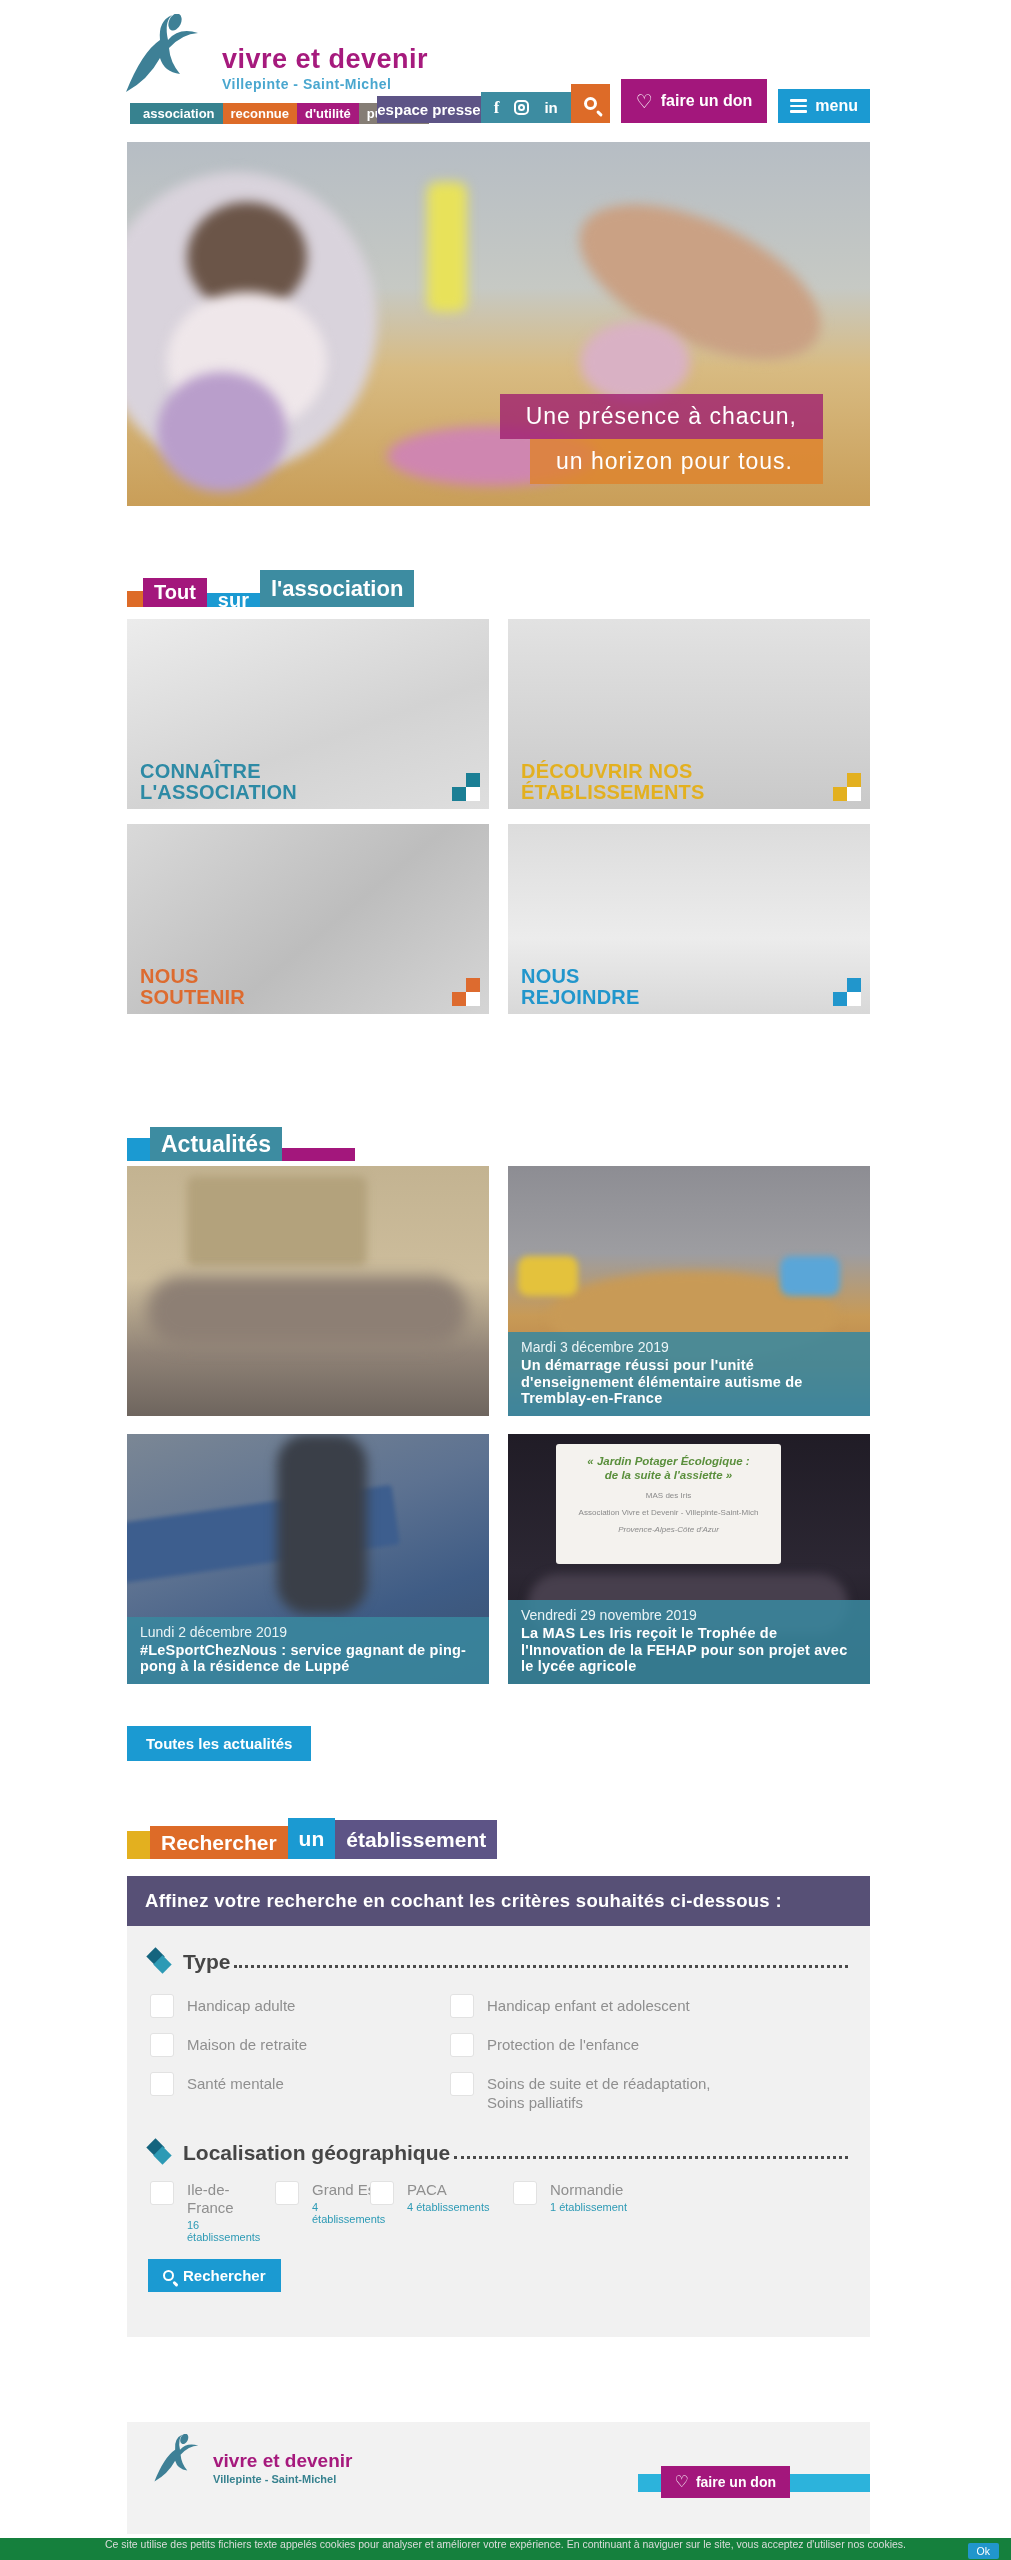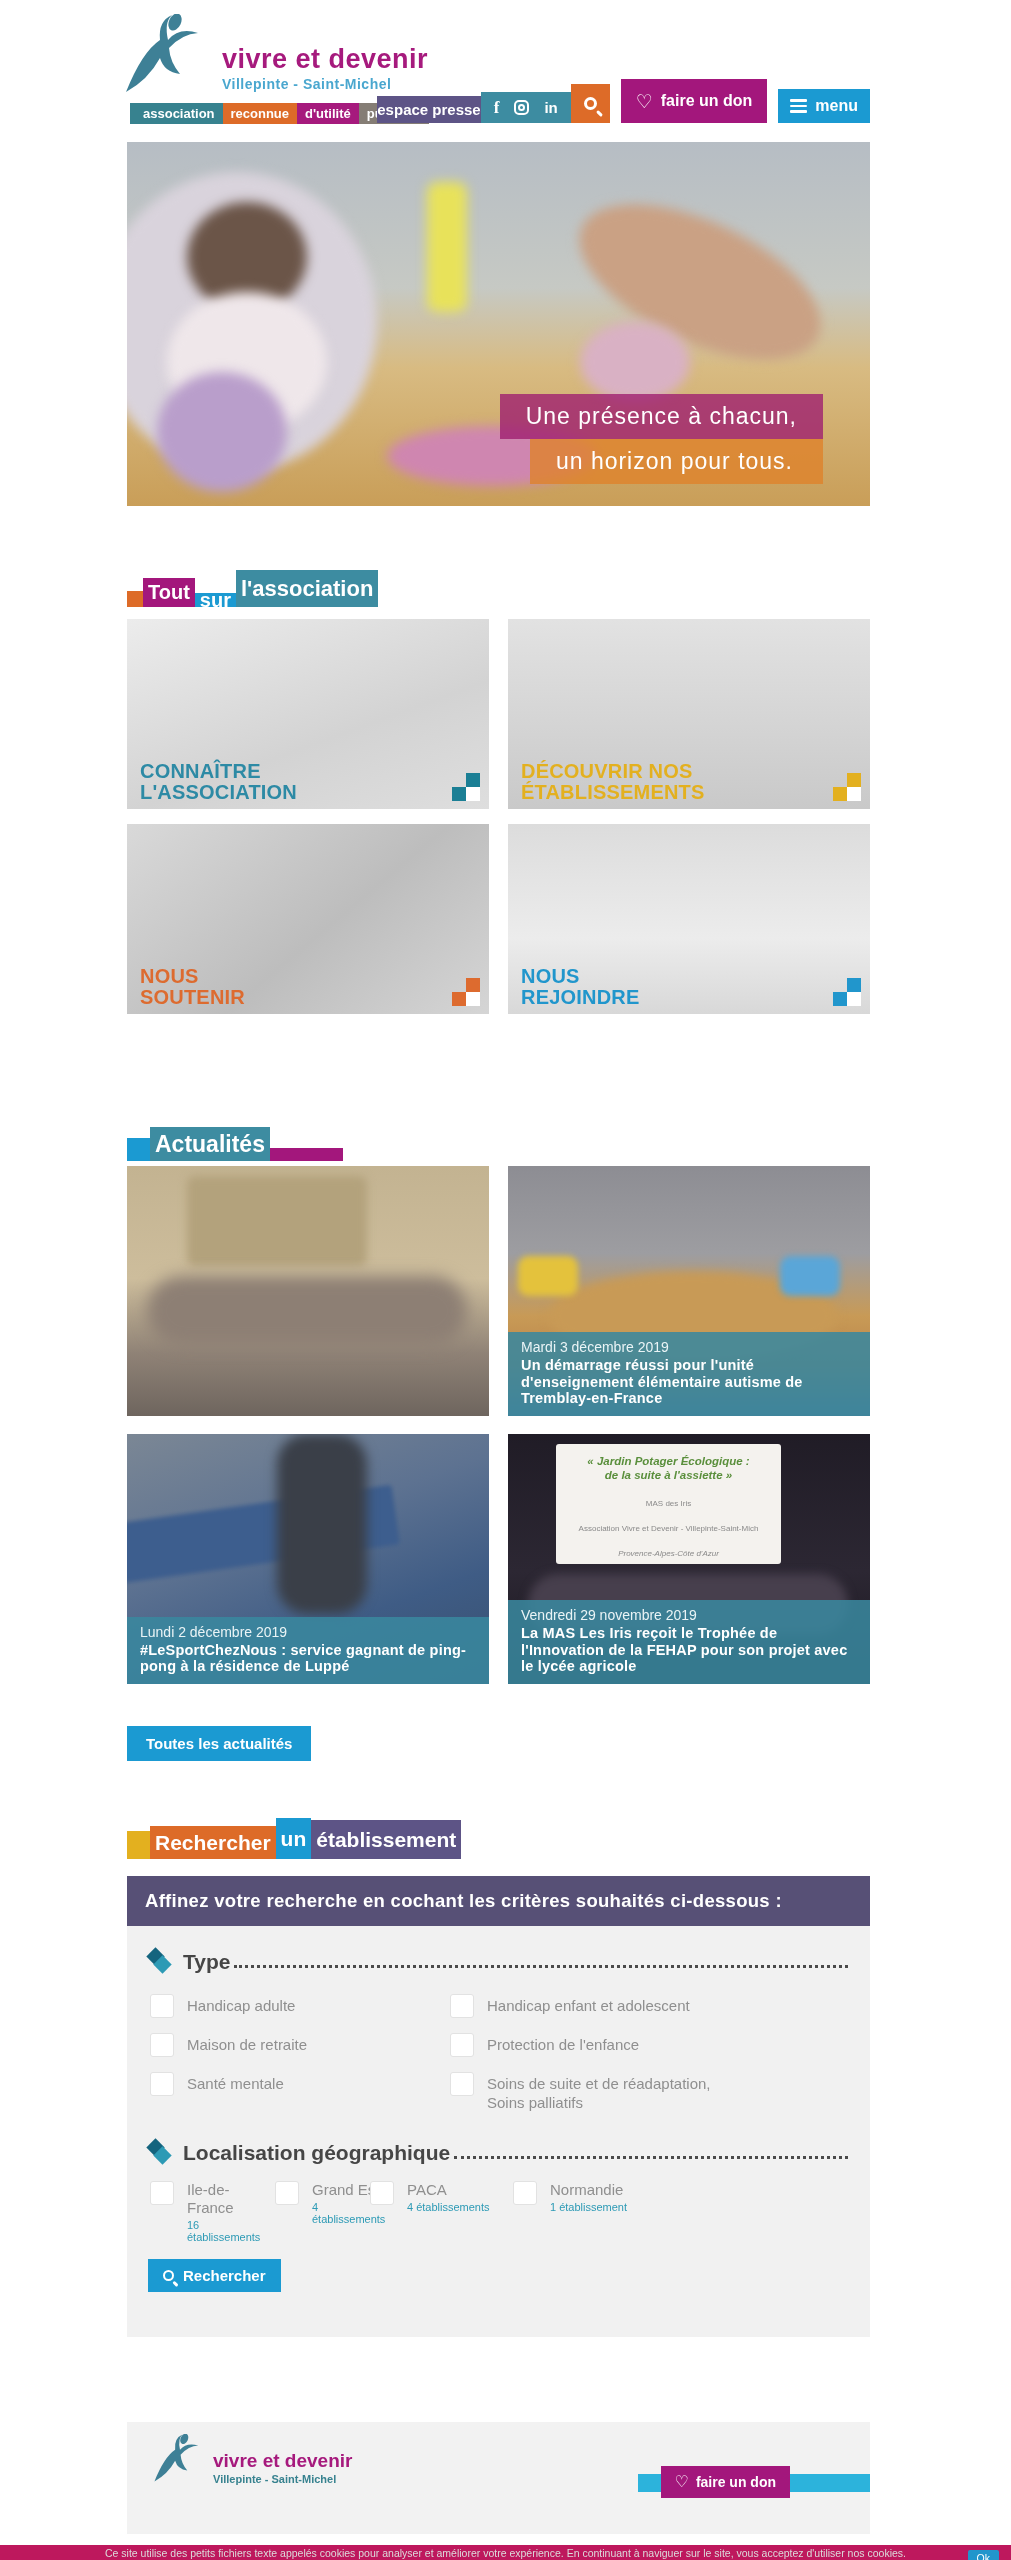--- a/index.html
+++ b/index.html
@@ -43,21 +43,21 @@
     background:linear-gradient(180deg,#b6bdc4 0%,#c6c9c4 40%,#d8bb82 62%,#c99e58 100%); }
   .hero .blob { position:absolute; border-radius:50%; filter:blur(6px); }
   .hero-band-wrap { position:absolute; right:47px; bottom:22px; display:flex; flex-direction:column; align-items:flex-end; }
   .hero-band { color:#fff; font-size:23px; letter-spacing:1px; padding:9px 26px; white-space:nowrap; }
   .hero-band.m { background:rgba(158,28,112,0.78); }
   .hero-band.o { background:rgba(222,130,42,0.80); padding-right:30px; }
 
   
   .sec-head { display:flex; align-items:flex-end; }
   .sq { display:inline-block; }
-  .hbox { color:#fff; font-weight:bold; display:flex; align-items:center; padding:0 5px; white-space:nowrap; }
+  .hbox { color:#fff; font-weight:bold; display:flex; align-items:center; padding:0 11px; white-space:nowrap; }
   .h1-wrap { margin-top:64px; }
   .h1-sq { width:16px; height:16px; background:#dd6b28; }
   .h1-tout { background:#a3177c; height:29px; font-size:20px; }
   .h1-sur  { background:#1b9ad2; height:14px; font-size:20px; }
   .h1-asso { background:#3d8ca1; height:37px; font-size:22px; }
   .h2-wrap { margin-top:113px; }
   .h2-sq { width:23px; height:23px; background:#1b9ad2; }
   .h2-box { background:#3d8ca1; height:34px; font-size:23px; }
   .h2-bar { width:73px; height:13px; background:#a3177c; }
   .h3-wrap { margin-top:57px; }
@@ -89,21 +89,21 @@
   
   .cards { margin-top:5px; display:grid; grid-template-columns:362px 362px; gap:18px 19px; }
   .card { position:relative; height:250px; overflow:hidden; cursor:pointer; }
   .card-img { position:absolute; inset:0; }
   .c1 { background:linear-gradient(180deg,#c3b391 0%,#cdbd9c 45%,#8f8276 75%,#6e655e 100%); }
   .c2 { background:linear-gradient(180deg,#8d8d93 0%,#9d9da1 35%,#c89a56 60%,#b9854a 80%,#5e7086 100%); }
   .c3 { background:linear-gradient(160deg,#7b8795 0%,#5d7291 40%,#3f5c85 70%,#37506f 100%); }
   .c4 { background:linear-gradient(180deg,#201c26 0%,#2c2733 55%,#1a171f 100%); }
   .slide { position:absolute; left:48px; top:10px; width:225px; height:120px; background:#f4f2ee; border-radius:3px; padding:10px 8px; text-align:center; }
   .slide-title { color:#5a8f3c; font-size:11.5px; font-weight:bold; font-style:italic; line-height:1.25; }
-  .slide-line { color:#8a8a8a; font-size:8px; margin-top:16px; }
+  .slide-line { color:#8a8a8a; font-size:8px; margin-top:8px; }
   .card-band { position:absolute; left:0; right:0; bottom:0; background:rgba(58,136,158,0.87); padding:7px 13px 9px; }
   .card-date { color:#eaf4f6; font-size:14px; }
   .card-title { color:#fff; font-size:14.5px; font-weight:bold; line-height:1.15; margin-top:2px; letter-spacing:0.2px; }
   .all-news-btn { margin-left:127px; margin-top:42px; display:inline-flex; background:#1b9ad2; color:#fff;
     font-weight:bold; font-size:15px; padding:9px 19px; border:none; cursor:pointer; }
 
   
   .filter-box { margin-top:17px; background:#f1f1f1; padding-bottom:45px; }
   .filter-banner { background:#575076; color:#fff; font-weight:bold; font-size:18.5px; height:50px;
     display:flex; align-items:center; padding:0 18px; letter-spacing:0.3px; }
@@ -132,22 +132,22 @@
   .f-logo svg { width:62px; height:56px; }
   .f-text { margin-top:16px; margin-left:2px; }
   .f-title { color:#a61a7d; font-size:19px; font-weight:bold; }
   .f-sub { color:#37828f; font-size:11px; font-weight:bold; margin-top:1px; }
   .f-bar { position:absolute; right:0; top:52px; width:232px; height:18px; background:#2cb3dc; }
   .f-don { position:absolute; right:80px; top:44px; height:32px; background:#a3177c; color:#fff;
     font-weight:bold; font-size:14px; display:flex; align-items:center; padding:0 14px; cursor:pointer; }
   .f-don .heart { font-size:16px; margin-right:7px; }
 
   
-  .cookie { position:absolute; left:0; bottom:0; width:1011px; height:15px; background:#be185d;
-    display:flex; align-items:center; justify-content:center; }
+  .cookie { position:absolute; left:0; bottom:0; width:1011px; height:22px; background:#15803d;
+    display:flex; align-items:flex-start; justify-content:center; }
   .cookie-text { color:#dcdcdc; font-size:10.5px; }
   .cookie-ok { position:absolute; right:12px; top:5px; background:#2196cc; color:#fff; font-size:10.5px;
     padding:2px 9px; border:none; border-radius:2px; cursor:pointer; }
 </style>
 </head>
 <body>
 
 
 
 

